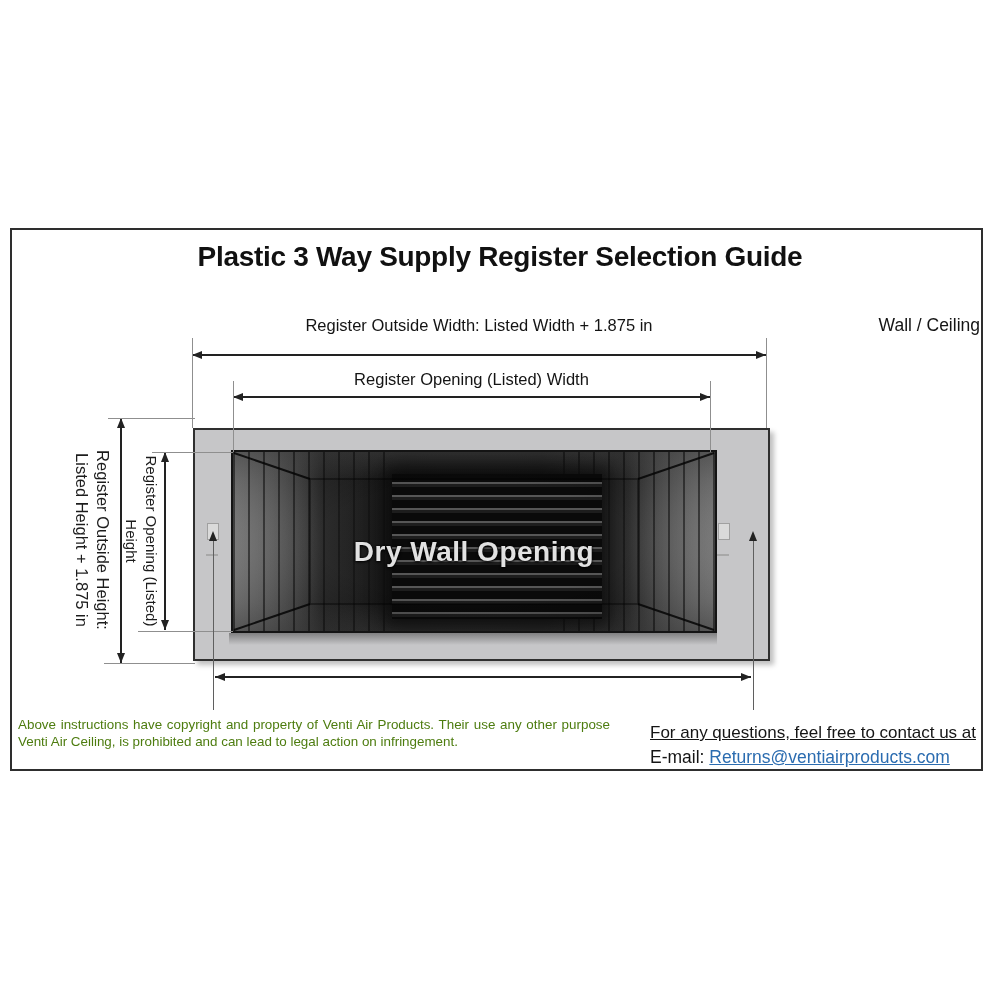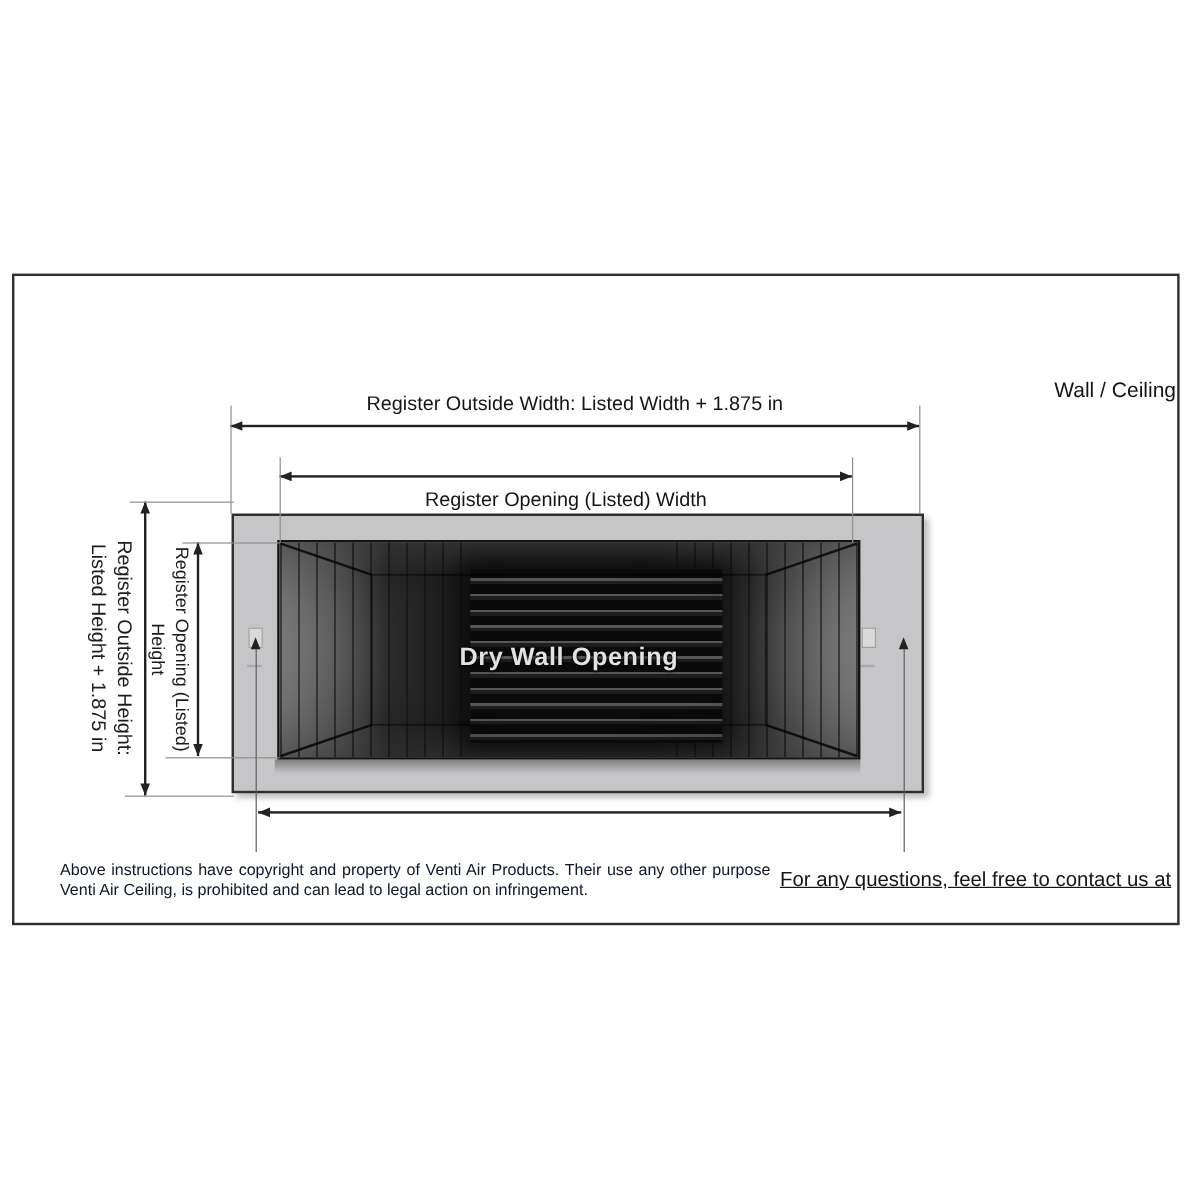--- a/index.html
+++ b/index.html
@@ -39,41 +39,42 @@
          background:repeating-linear-gradient(to right, rgba(15,15,15,0.55) 0 2px, rgba(0,0,0,0) 2px 15px),
                     linear-gradient(to right, rgba(170,170,170,0.55), rgba(60,60,60,0.15) 55%, rgba(0,0,0,0));}
   .wallR{right:0;top:0;width:165px;height:179px;
          background:repeating-linear-gradient(to left, rgba(15,15,15,0.55) 0 2px, rgba(0,0,0,0) 2px 15px),
                     linear-gradient(to left, rgba(170,170,170,0.55), rgba(60,60,60,0.15) 55%, rgba(0,0,0,0));}
   .louvers{left:159px;top:22px;width:210px;height:145px;
            background:repeating-linear-gradient(to bottom,#0a0a0a 0 8px,#565656 8px 10px,#1d1d1d 10px 13px);
            box-shadow:0 0 14px 8px rgba(10,10,10,0.65);}
   .vignette{left:0;top:0;width:482px;height:179px;
             background:radial-gradient(ellipse at center, rgba(0,0,0,0) 45%, rgba(0,0,0,0.38) 100%);}
-  .drywall-text{left:0;top:84px;width:482px;text-align:center;font-size:21px;font-weight:bold;
+  .drywall-text{left:0;top:84px;width:482px;text-align:center;font-size:28px;font-weight:bold;
                 color:#e2e2e2;text-shadow:0 1px 3px #000, 0 0 2px #000;letter-spacing:0.5px;}
   .slot{width:10px;height:15px;background:#dadada;border:1px solid #a0a0a0;}
   .slot-dash{width:12px;height:2px;background:#a8a8a8;}
   .opening-shadow{left:229px;top:633px;width:488px;height:12px;
                   background:linear-gradient(to bottom, rgba(70,70,70,0.55), rgba(70,70,70,0));}
 
   
-  .copyright{left:18px;top:716px;width:592px;font-size:13.4px;line-height:17.4px;color:#0f172a;margin-left:32px;}
+  .copyright{left:18px;top:716px;width:592px;font-size:13.4px;line-height:17.4px;color:#4d7c0f;}
   .copyright .just{text-align:justify;text-align-last:justify;}
   .contact-line1{left:650px;top:723px;width:335px;font-size:17px;color:#151515;text-decoration:underline;}
   .contact-line2{left:650px;top:747px;width:335px;font-size:17.5px;color:#151515;}
   .email-link{color:#2b6cb0;text-decoration:underline;cursor:pointer;}
 </style>
 </head>
 <body>
 
 <div class="page">
 
   <div class="abs content-box"></div>
 
+  <div class="abs title">Plastic 3 Way Supply Register Selection Guide</div>
 
   <div class="abs wall-ceiling">Wall / Ceiling</div>
 
   <div class="abs frame">
     <div class="abs slot" style="left:12px;top:93px;"></div>
     <div class="abs slot" style="left:523px;top:93px;"></div>
     <div class="abs slot-dash" style="left:11px;top:124px;"></div>
     <div class="abs slot-dash" style="left:522px;top:124px;"></div>
   </div>
   <div class="abs opening">
@@ -85,28 +86,28 @@
       <line x1="1" y1="1" x2="77" y2="27" stroke="rgba(5,5,5,0.85)" stroke-width="2"></line>
       <line x1="481" y1="1" x2="405" y2="27" stroke="rgba(5,5,5,0.85)" stroke-width="2"></line>
       <line x1="1" y1="178" x2="77" y2="152" stroke="rgba(5,5,5,0.85)" stroke-width="2"></line>
       <line x1="481" y1="178" x2="405" y2="152" stroke="rgba(5,5,5,0.85)" stroke-width="2"></line>
       <rect x="77" y="27" width="328" height="125" fill="none" stroke="rgba(0,0,0,0.5)" stroke-width="1.5"></rect>
     </svg>
     <div class="abs drywall-text">Dry Wall Opening</div>
   </div>
   <div class="abs opening-shadow"></div>
 
-  <div class="abs dimlabel" style="left:192px;top:328px;width:574px;">Register Outside Width: Listed Width + 1.875 in</div>
+  <div class="abs dimlabel" style="left:192px;top:316px;width:574px;">Register Outside Width: Listed Width + 1.875 in</div>
   <div class="abs hline" style="left:192px;top:354px;width:574px;"></div>
   <div class="abs arr arrL" style="left:192px;top:351px;"></div>
   <div class="abs arr arrR" style="left:756px;top:351px;"></div>
   <div class="abs extline" style="left:192px;top:338px;width:1px;height:90px;"></div>
   <div class="abs extline" style="left:766px;top:338px;width:1px;height:90px;"></div>
 
-  <div class="abs dimlabel" style="left:233px;top:370px;width:477px;margin-top:38px;">Register Opening (Listed) Width</div>
+  <div class="abs dimlabel" style="left:233px;top:370px;width:477px;">Register Opening (Listed) Width</div>
   <div class="abs hline" style="left:233px;top:396px;width:477px;"></div>
   <div class="abs arr arrL" style="left:233px;top:393px;"></div>
   <div class="abs arr arrR" style="left:700px;top:393px;"></div>
   <div class="abs extline" style="left:233px;top:381px;width:1px;height:71px;"></div>
   <div class="abs extline" style="left:710px;top:381px;width:1px;height:71px;"></div>
 
   <div class="abs vline" style="left:120px;top:418px;height:245px;"></div>
   <div class="abs arr arrU" style="left:117px;top:418px;"></div>
   <div class="abs arr arrD" style="left:117px;top:653px;"></div>
   <div class="abs extline" style="left:108px;top:418px;width:87px;height:1px;"></div>
@@ -133,14 +134,18 @@
   <div class="abs hline" style="left:215px;top:676px;width:536px;"></div>
   <div class="abs arr arrL" style="left:215px;top:673px;"></div>
   <div class="abs arr arrR" style="left:741px;top:673px;"></div>
 
   <div class="abs copyright">
     <div class="just">Above instructions have copyright and property of Venti Air Products. Their use any other purpose</div>
     <div>Venti Air Ceiling, is prohibited and can lead to legal action on infringement.</div>
   </div>
 
   <div class="abs contact-line1">For any questions, feel free to contact us at</div>
+  <div class="abs contact-line2">
+    <span>E-mail:</span>
+    <a href="#" class="email-link">Returns@ventiairproducts.com</a>
+  </div>
 
 </div>
 
 </body></html>

